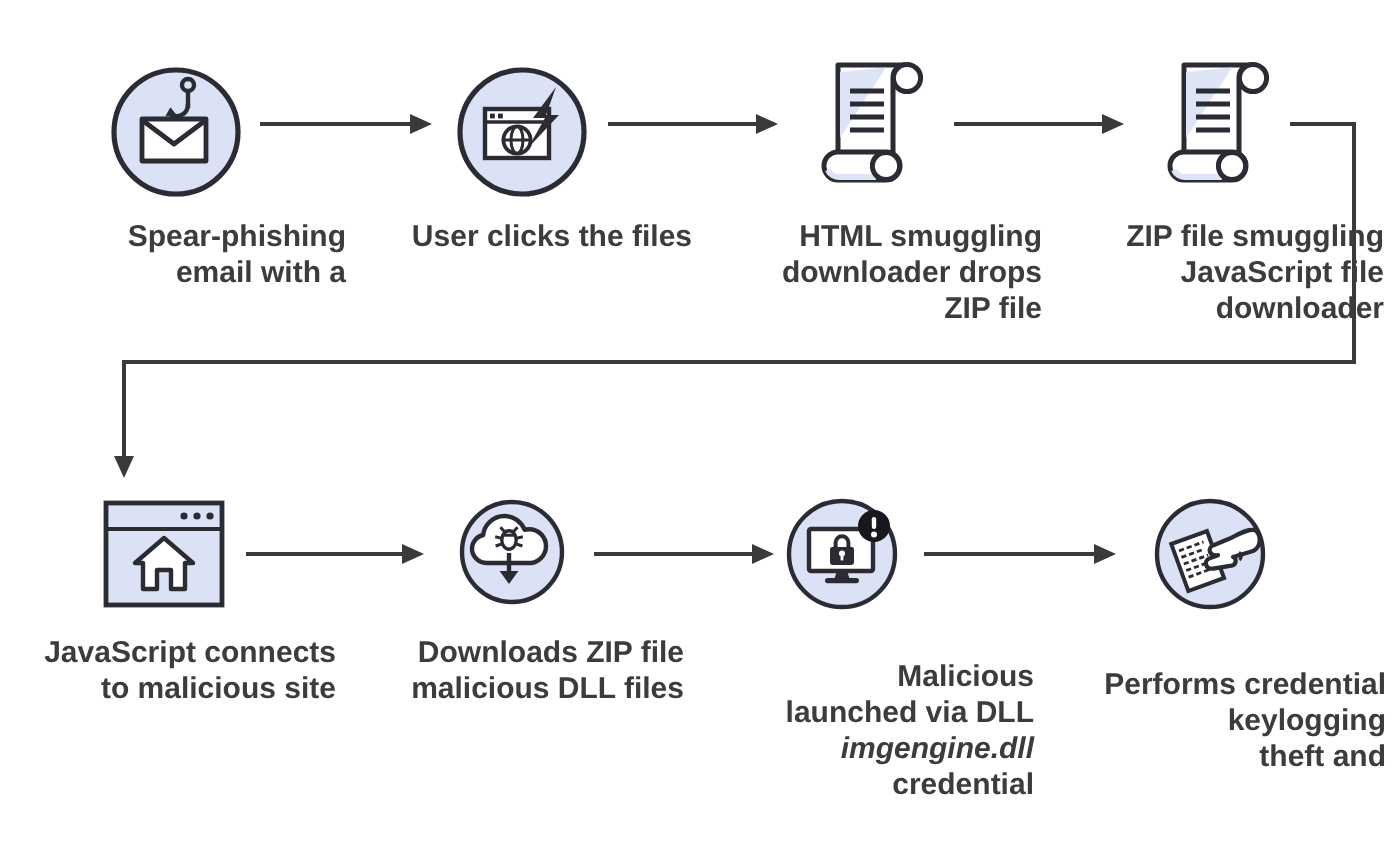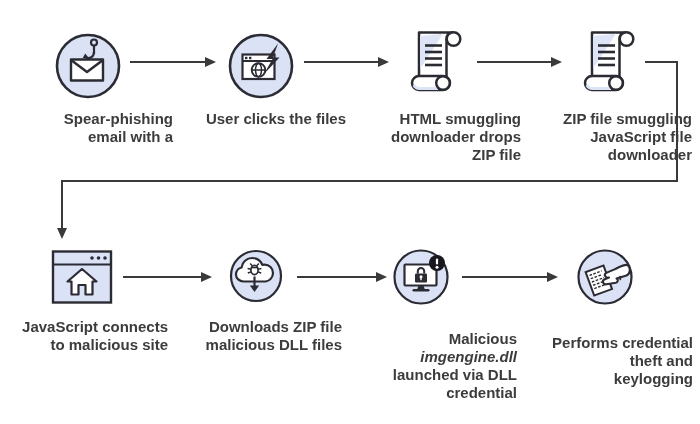--- a/index.html
+++ b/index.html
@@ -178,24 +178,24 @@
     <div class="lbl-line">to malicious site</div>
   </div>
 
   <div class="step-label" style="left:172px;top:318px;">
     <div class="lbl-line">Downloads ZIP file</div>
     <div class="lbl-line">malicious DLL files</div>
   </div>
 
   <div class="step-label" style="left:347px;top:330px;">
     <div class="lbl-line">Malicious</div>
+    <div class="lbl-line">launched via DLL</div>
     <div class="lbl-line italic">imgengine.dll</div>
-    <div class="lbl-line">launched via DLL</div>
     <div class="lbl-line">credential</div>
   </div>
 
   <div class="step-label" style="left:523px;top:318px;margin-top:16px;">
     <div class="lbl-line">Performs credential</div>
+    <div class="lbl-line">keylogging</div>
     <div class="lbl-line">theft and</div>
-    <div class="lbl-line">keylogging</div>
   </div>
 
 </div>
 
 </body></html>

